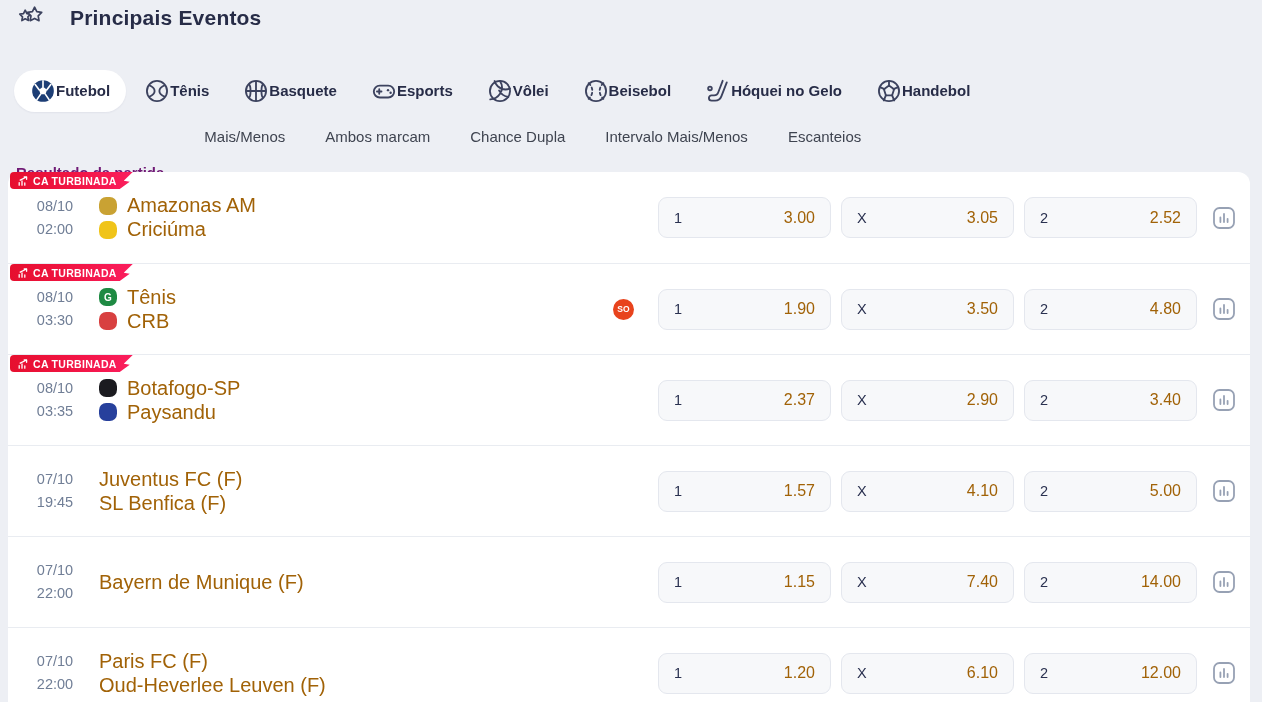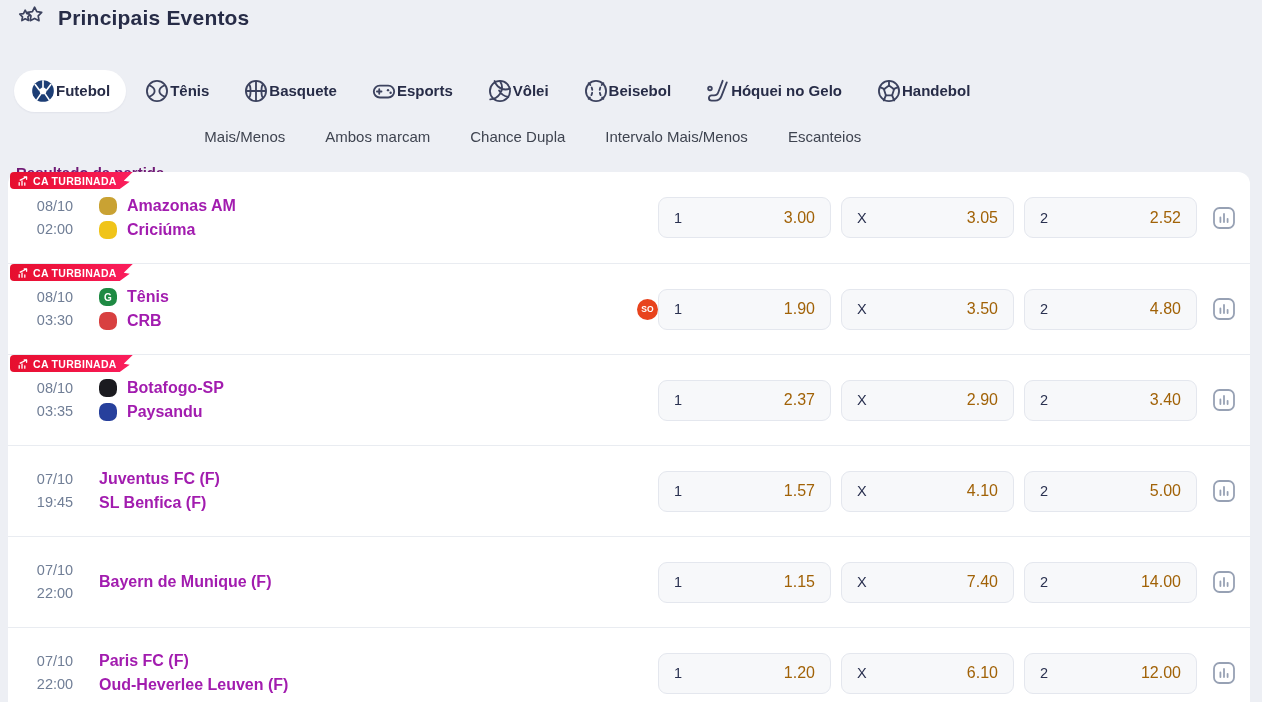--- a/index.html
+++ b/index.html
@@ -4,21 +4,21 @@
 <style>
   * { box-sizing: border-box; margin: 0; padding: 0; }
   html,body { width:1262px; height:702px; overflow:hidden; }
   body {
     background:#edeff4;
     font-family:"Liberation Sans","DejaVu Sans",sans-serif;
     position:relative;
     color:#272c47;
   }
   
-  .header { position:absolute; top:4px; left:16px; display:flex; align-items:center; gap:12px; }
+  .header { position:absolute; top:4px; left:16px; display:flex; align-items:center; gap:24px; }
   .header .hicon { width:30px; height:28px; display:flex; }
   .page-title { font-size:21px; font-weight:700; color:#272c47; letter-spacing:.2px; }
 
   
   .sports { position:absolute; top:70px; left:14px; height:41px; display:flex; align-items:center; gap:2px; }
   .sport-tab { display:flex; align-items:center; gap:0; padding:8px 16px; border-radius:21px; cursor:pointer; }
   .sport-tab.active { background:#ffffff; box-shadow:0 1px 2px rgba(30,40,80,.06); }
   .sport-tab .sicon { width:26px; height:26px; display:flex; }
   .sport-tab .sicon svg { width:26px; height:26px; }
   .sport-tab .slabel { font-size:15px; font-weight:700; color:#272c47; white-space:nowrap; }
@@ -41,26 +41,26 @@
           border-radius:4px 0 0 4px; }
   .boost-badge svg { width:10px; height:10px; }
 
   .dt { width:50px; margin-left:22px; text-align:center; color:#707e96; font-size:14.5px; line-height:23px; }
 
   .teams { margin-left:19px; flex:1; display:flex; flex-direction:column; gap:6px; cursor:pointer; }
   .team { display:flex; align-items:center; gap:10px; height:18px; }
   .team .logo { width:18px; height:18px; border-radius:40%; flex:0 0 18px;
                 display:flex; align-items:center; justify-content:center;
                 font-size:10px; font-weight:700; }
-  .team .tname { font-size:16px; font-weight:700; color:#a21caf; white-space:nowrap; }
+  .team .tname { font-size:20px; font-weight:400; color:#a16207; white-space:nowrap; }
 
   .right { margin-left:auto; display:flex; align-items:center; }
   .so { width:21px; height:21px; border-radius:50%; background:#e8431d; color:#fff;
         font-size:8.5px; font-weight:700; display:none; align-items:center; justify-content:center;
-        margin-right:0; letter-spacing:.2px; }
+        margin-right:24px; letter-spacing:.2px; }
   .odds { display:flex; gap:10px; }
   .odd-btn { width:173px; height:41px; background:#f7f8fa; border:1px solid #e4e7ee; border-radius:9px;
              display:flex; align-items:center; justify-content:space-between; padding:0 15px; cursor:pointer; }
   .odd-label { font-size:14.5px; color:#2a3150; }
   .odd-value { font-size:16px; font-weight:400; color:#a16207; }
   .stats-btn { width:24px; height:24px; margin:0 14px 0 15px; background:transparent; border:none; padding:0; cursor:pointer; display:flex; }
 </style>
 </head>
 <body>
 

